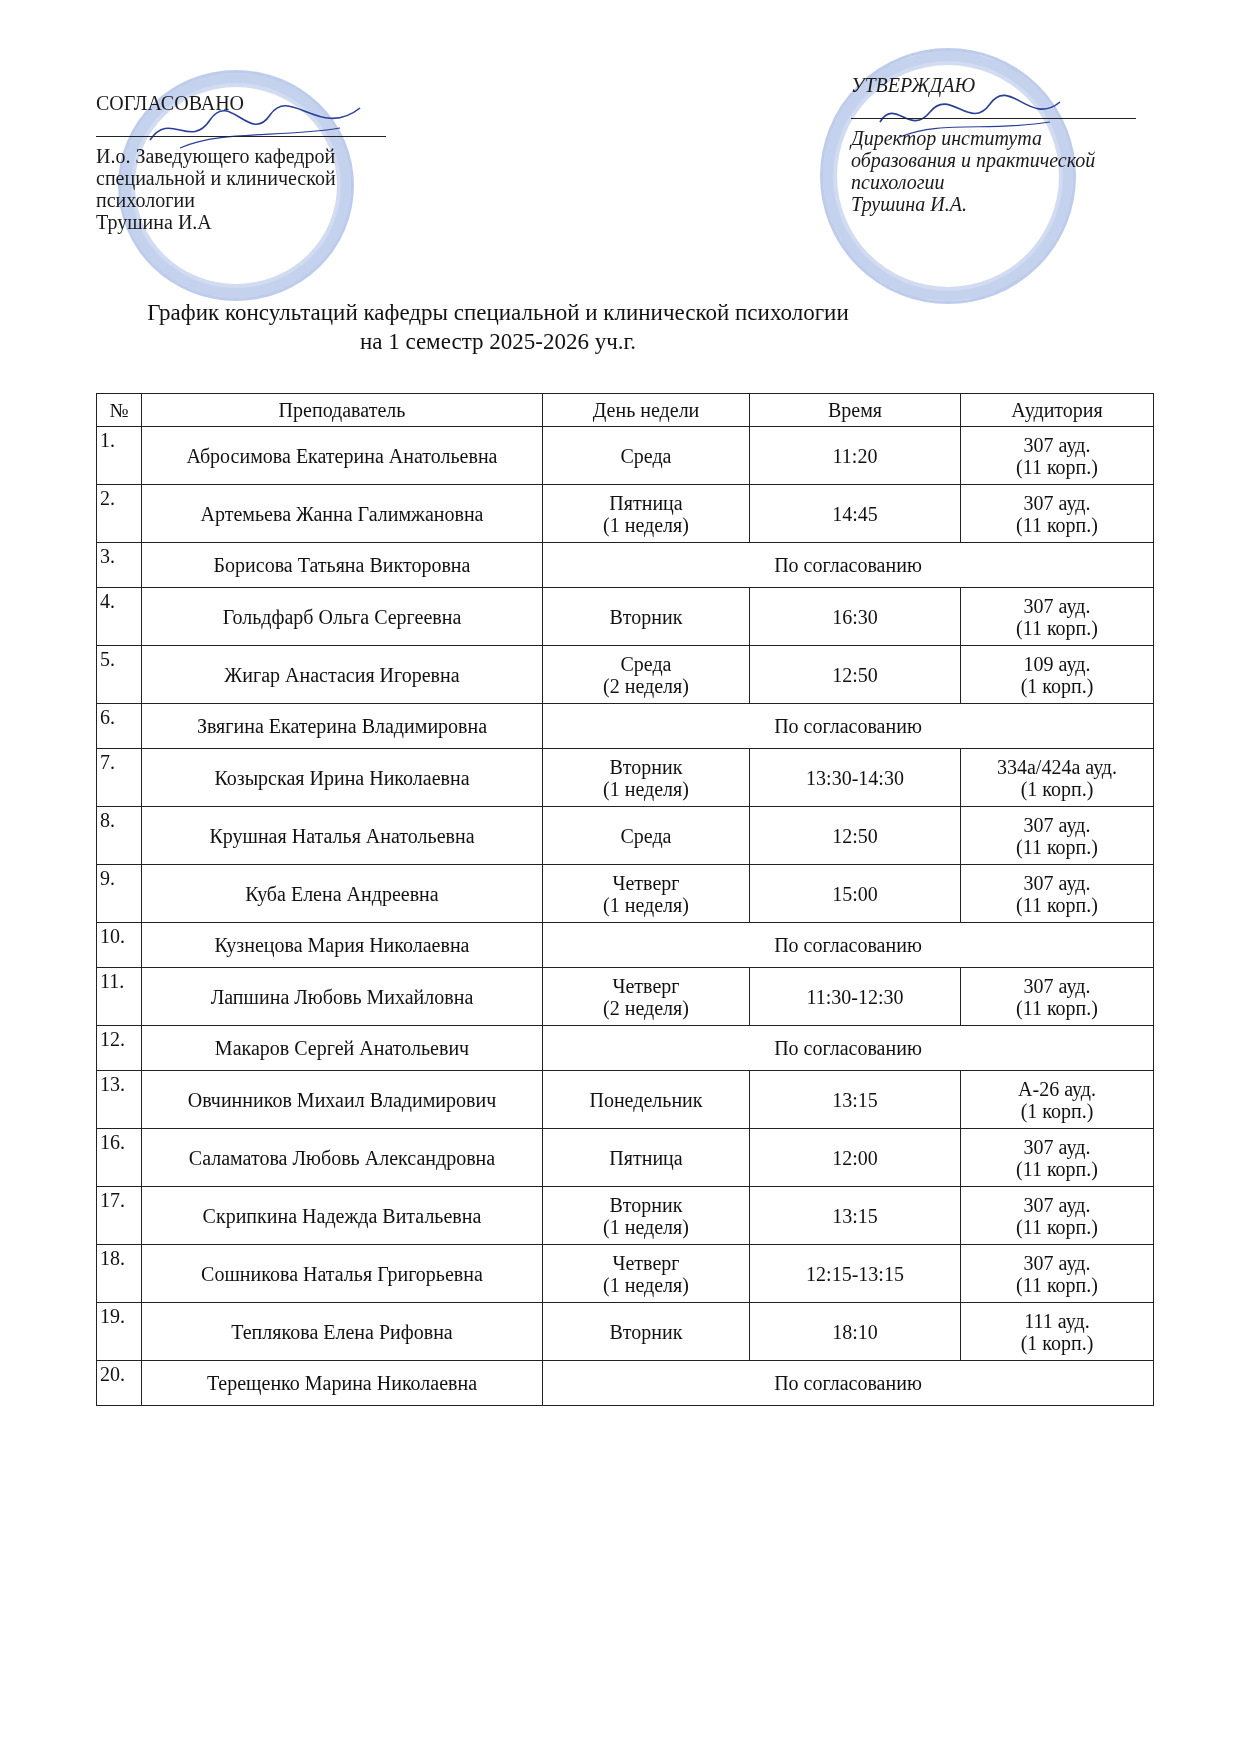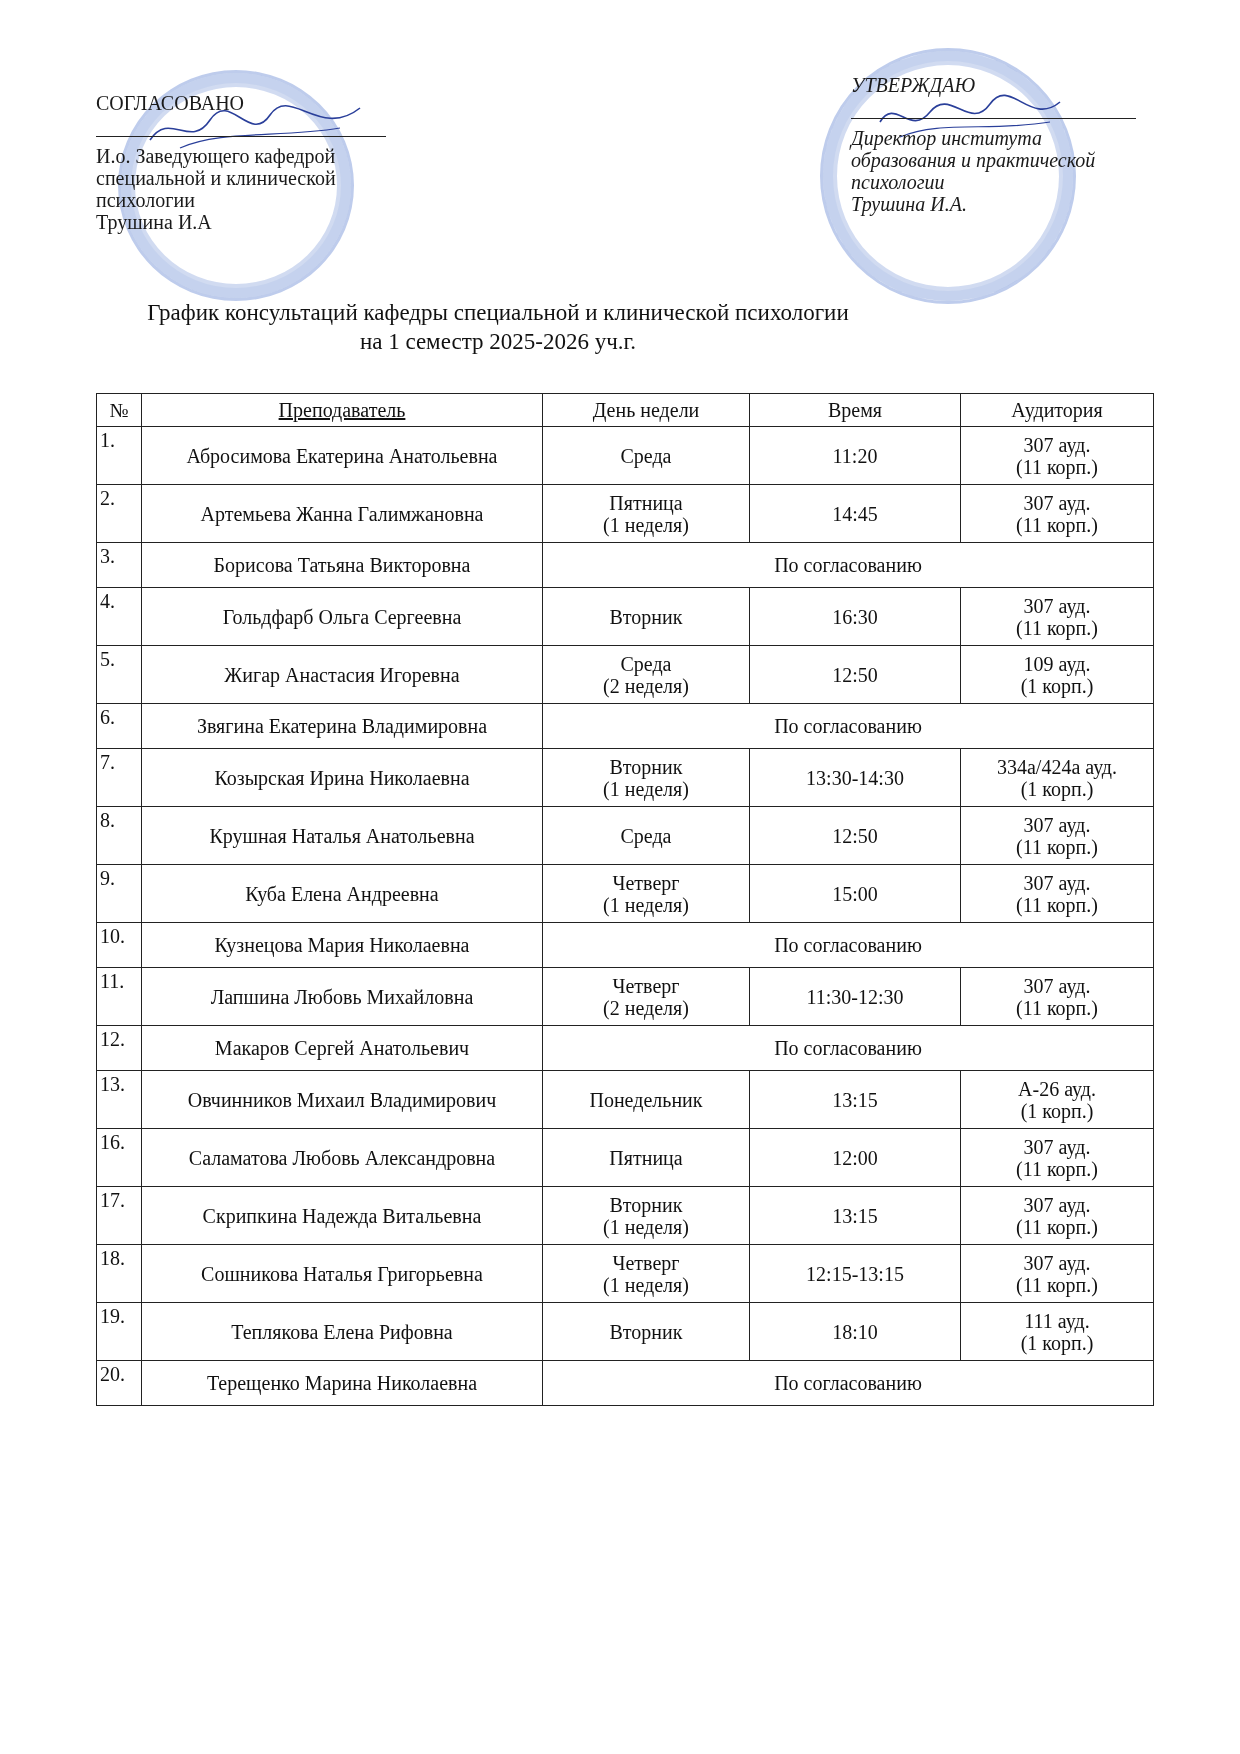--- a/index.html
+++ b/index.html
@@ -38,21 +38,21 @@
   #schedule {
     position: absolute; left: 96px; top: 393px;
     border-collapse: collapse; font-size: 20px;
   }
   #schedule td, #schedule th {
     border: 1px solid #222; padding: 0; text-align: center;
     font-weight: normal; line-height: 22px;
   }
   #schedule th { height: 32px; font-size: 20px; }
   #schedule td.num { text-align: left; vertical-align: top; padding: 2px 2px 0 3px; }
-  .c1 { width: 44px; } .c2 { width: 400px; text-decoration: underline; } .c3 { width: 206px; } .c4 { width: 210px; } .c5 { width: 192px; }
+  .c1 { width: 44px; } .c2 { width: 400px; } .c3 { width: 206px; } .c4 { width: 210px; } .c5 { width: 192px; }
   tr.body-row td { height: 55px; }
   tr.short-row td { height: 42px; }
   .stack { display: block; }
 </style>
 </head>
 <body>
 
 <div class="stamp" id="stamp-left"></div>
 <div class="stamp" id="stamp-right"></div>
 <svg class="signature" id="sig-left" width="230" height="60">

